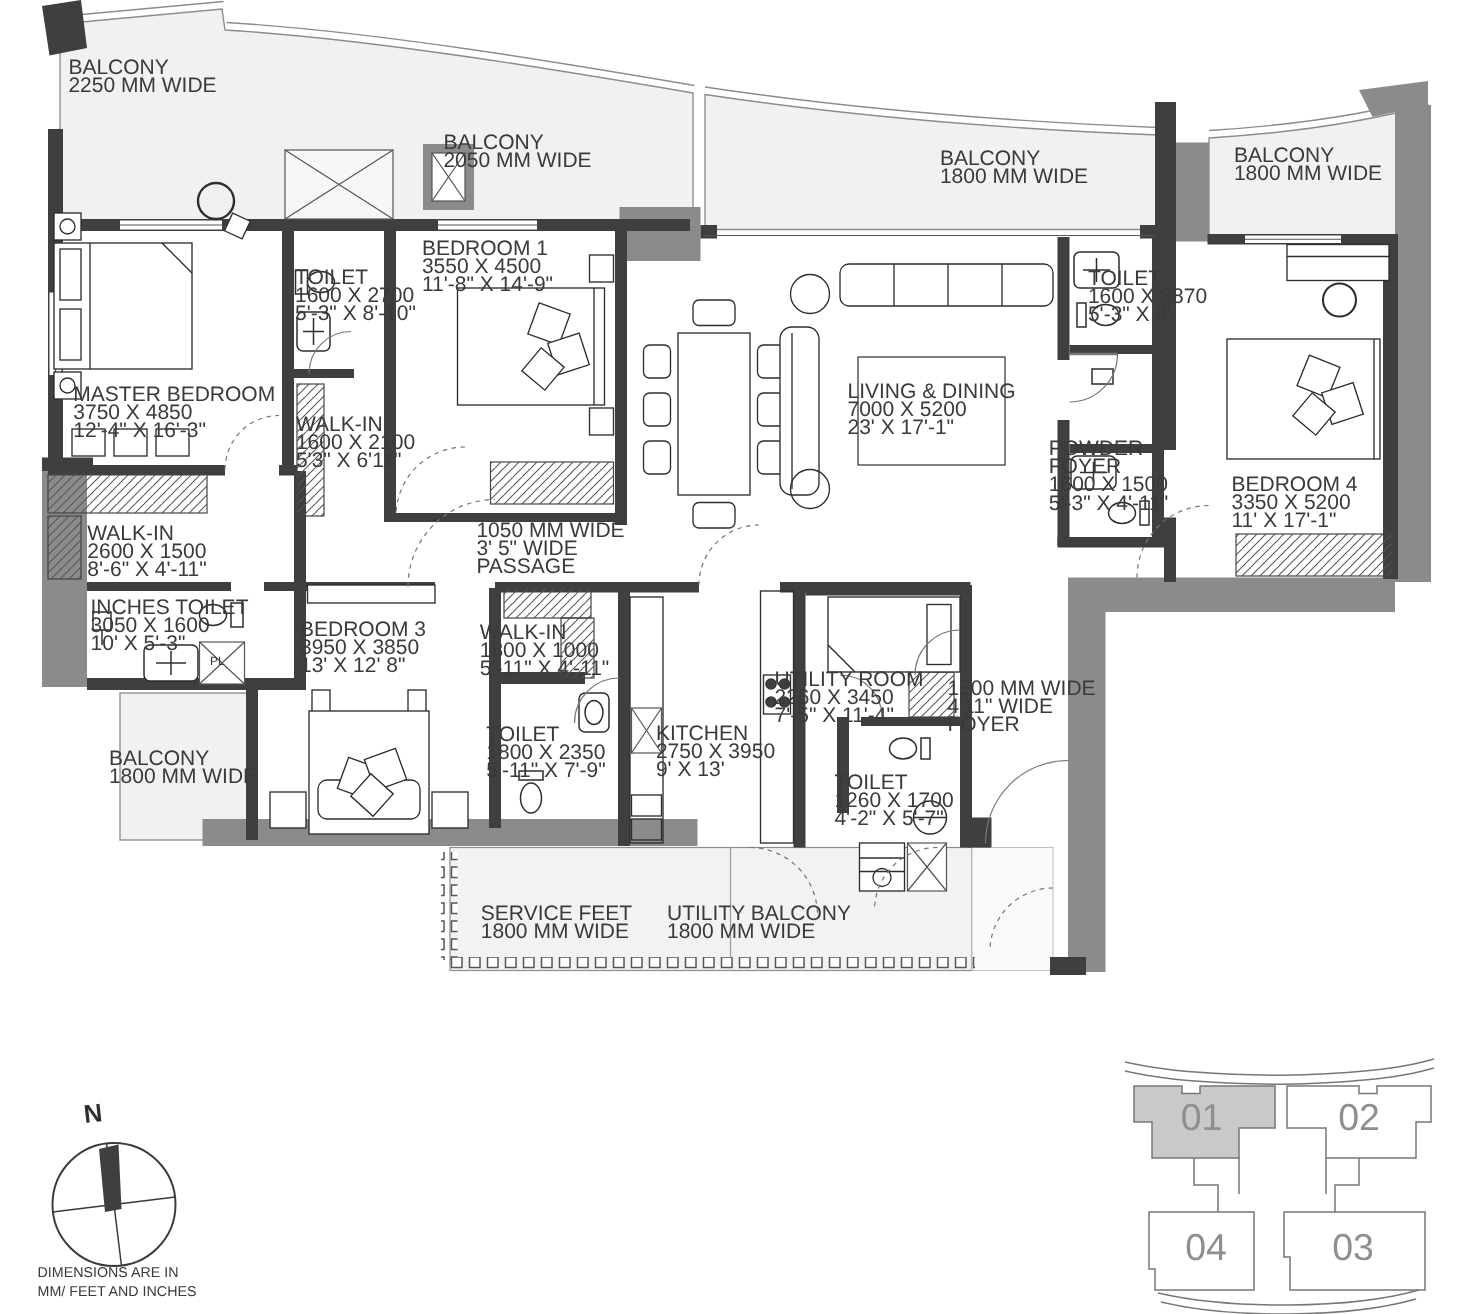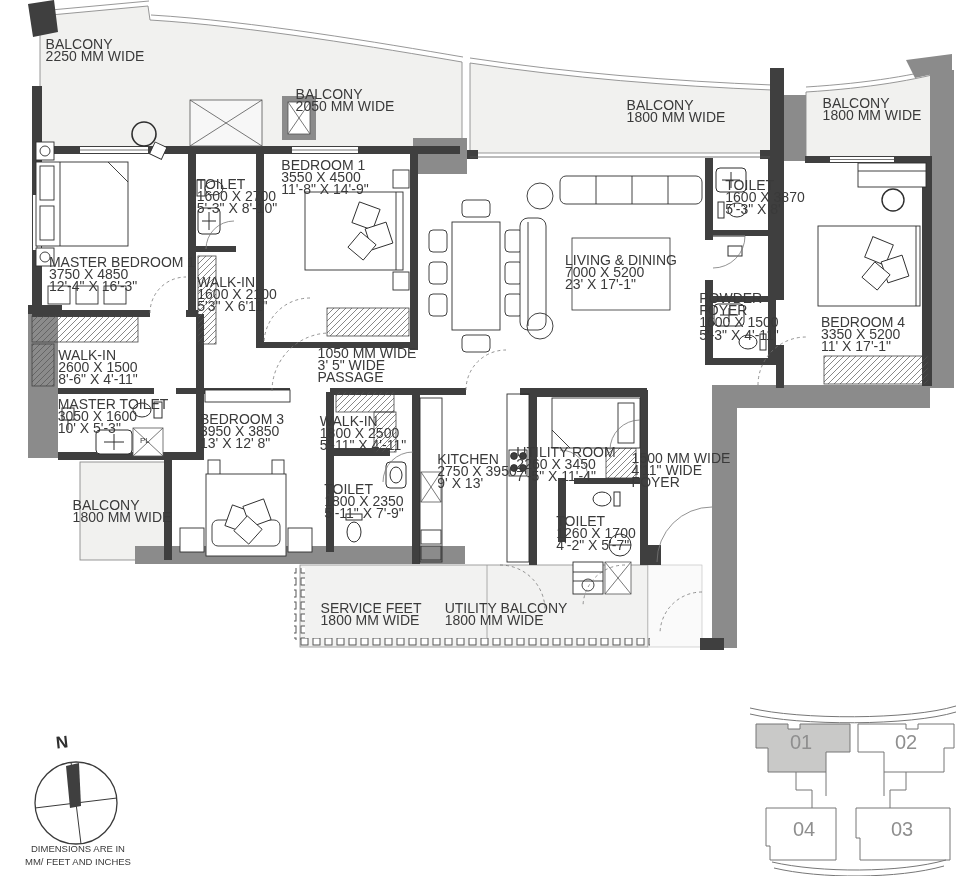--- a/index.html
+++ b/index.html
@@ -4,23 +4,23 @@
 <style>
   html,body{margin:0;padding:0;background:#fff;}
   .stage{position:relative;width:973px;height:876px;background:#fff;overflow:hidden;
          font-family:"Liberation Sans",sans-serif;color:#3a3a3a;}
   svg{position:absolute;left:0;top:0;}
   .lbl{position:absolute;transform:translateX(-50%);
        font-size:14px;line-height:12.2px;white-space:nowrap;color:#3a3a3a;z-index:5;}
   .lbl div{white-space:nowrap;}
   .north{position:absolute;font-size:17px;font-weight:600;color:#2f2f2f;
          transform:rotate(-6deg);z-index:5;}
-  .note{position:absolute;transform:translateX(-50%);text-align:center;
+  .note{position:absolute;transform:translateX(-50%);text-align:left;
         font-size:9.5px;line-height:13px;color:#3a3a3a;z-index:5;}
-  .kpnum{position:absolute;transform:translate(-50%,0);font-size:20px;color:#8f8f8f;z-index:5;}
+  .kpnum{position:absolute;transform:translate(-50%,0);font-size:25px;color:#8f8f8f;z-index:5;}
   .pl{position:absolute;font-size:8px;color:#3a3a3a;z-index:5;}
 </style>
 </head>
 <body>
 
 <div class="stage">
 
 <svg width="973" height="876" viewBox="0 0 973 876">
   <defs>
     <pattern id="hatch" width="6" height="6" patternUnits="userSpaceOnUse">
@@ -376,50 +376,50 @@
   <div>BEDROOM 4</div>
   <div>3350 X 5200</div>
   <div>11' X 17'-1"</div>
 </div>
 <div class="lbl" style="left:98px;top:349px">
   <div>WALK-IN</div>
   <div>2600 X 1500</div>
   <div>8'-6" X 4'-11"</div>
 </div>
 <div class="lbl" style="left:113px;top:398px">
-  <div>MASTER TOILET</div>
+  <div>INCHES TOILET</div>
   <div>3050 X 1600</div>
   <div>10' X 5'-3"</div>
 </div>
 <div class="pl" style="left:140px;top:436px">PL</div>
 <div class="lbl" style="left:122px;top:499px">
   <div>BALCONY</div>
   <div>1800 MM WIDE</div>
 </div>
 <div class="lbl" style="left:242px;top:413px">
   <div>BEDROOM 3</div>
   <div>3950 X 3850</div>
   <div>13' X 12' 8"</div>
 </div>
 <div class="lbl" style="left:367px;top:347px">
   <div>1050 MM WIDE</div>
   <div>3' 5" WIDE</div>
   <div>PASSAGE</div>
 </div>
 <div class="lbl" style="left:363px;top:415px">
   <div>WALK-IN</div>
-  <div>1800 X 2500</div>
+  <div>1800 X 1000</div>
   <div>5'-11" X 4'-11"</div>
 </div>
 <div class="lbl" style="left:364px;top:483px">
   <div>TOILET</div>
   <div>1800 X 2350</div>
   <div>5'-11" X 7'-9"</div>
 </div>
-<div class="lbl" style="left:477px;top:453px">
+<div class="lbl" style="left:477px;top:482px">
   <div>KITCHEN</div>
   <div>2750 X 3950</div>
   <div>9' X 13'</div>
 </div>
 <div class="lbl" style="left:566px;top:446px">
   <div>UTILITY ROOM</div>
   <div>2260 X 3450</div>
   <div>7'-5" X 11'-4"</div>
 </div>
 <div class="lbl" style="left:596px;top:515px">

